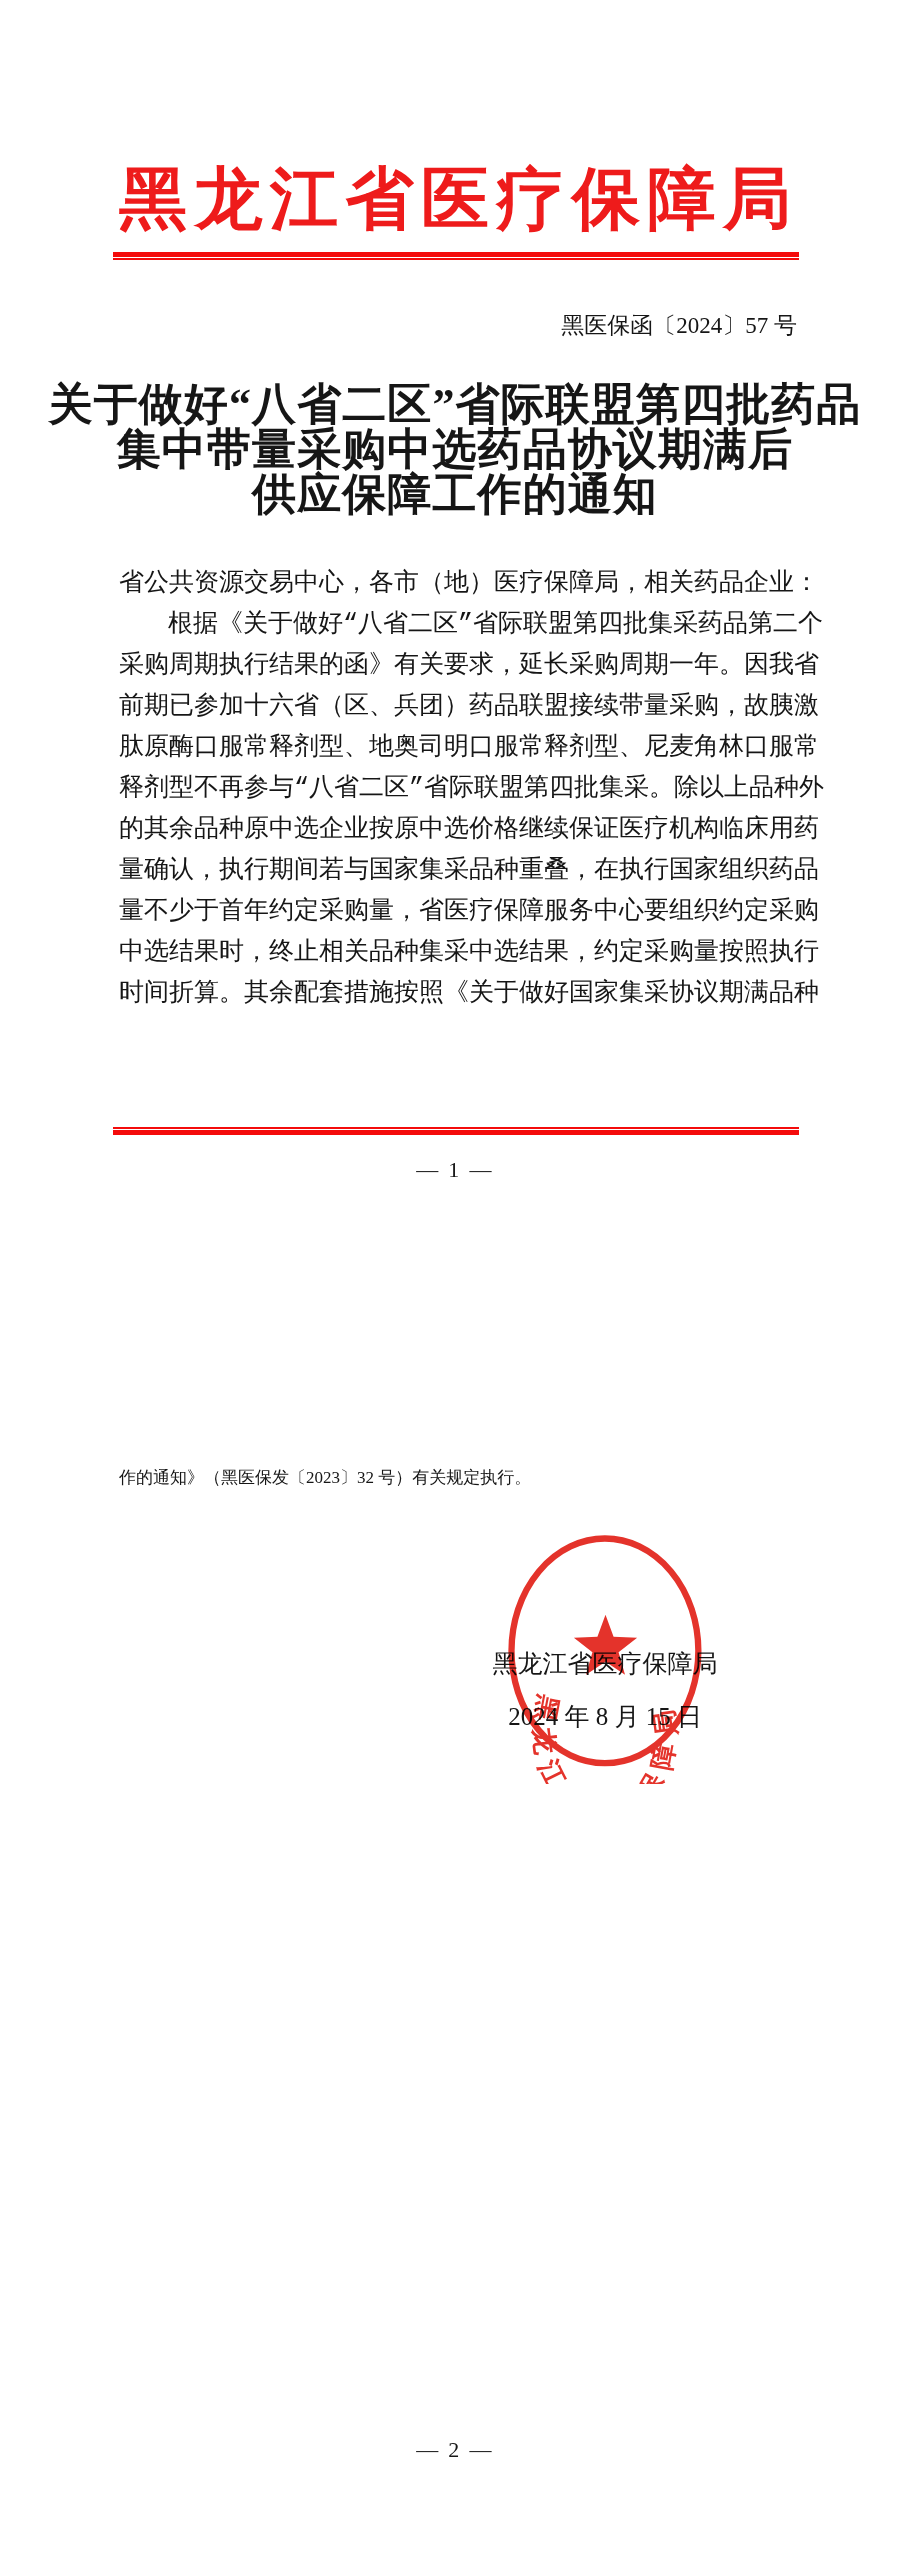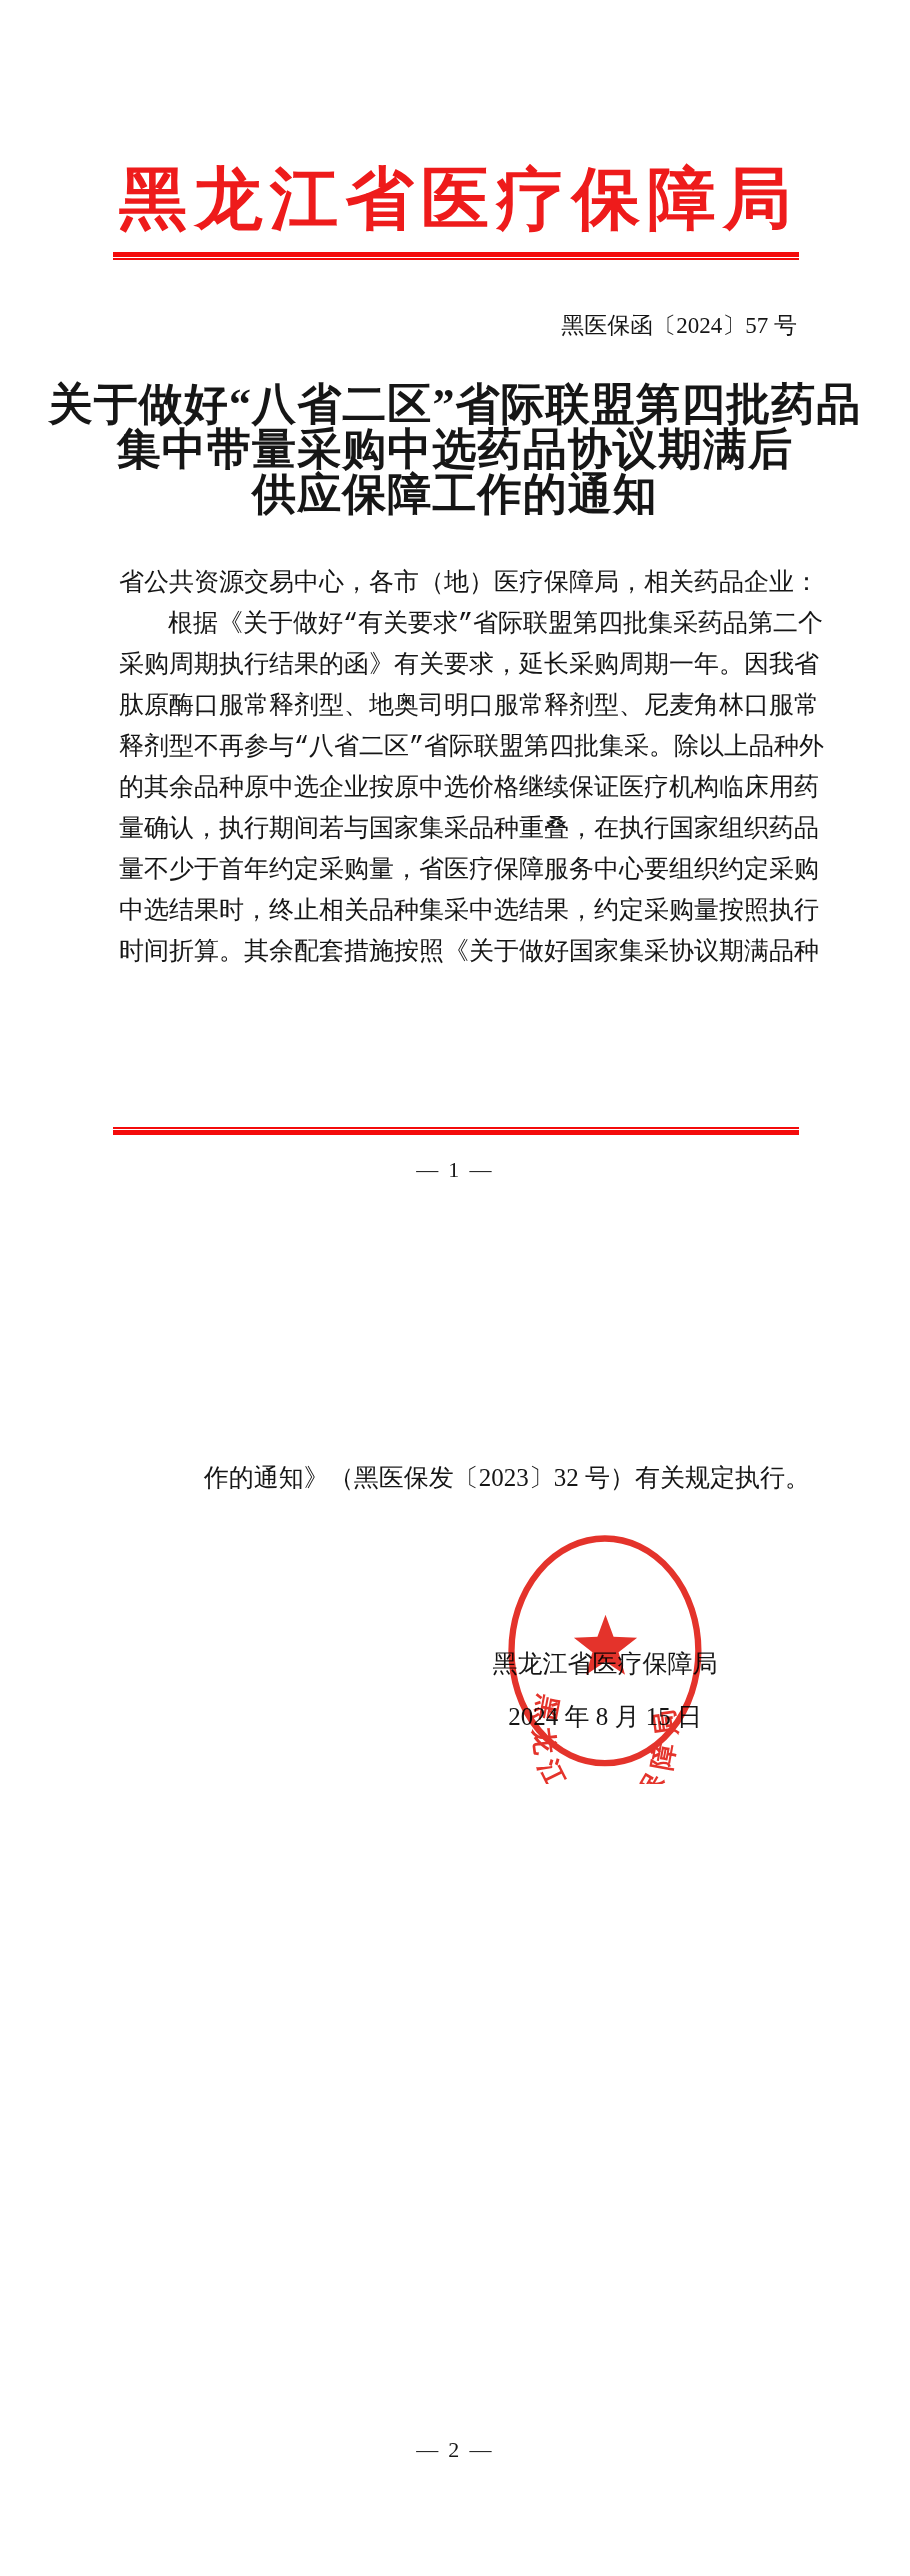--- a/index.html
+++ b/index.html
@@ -38,21 +38,21 @@
   .line.indent{text-indent:49px;}
   .pageno{
     position:absolute;left:0;width:100%;text-align:center;
     font-size:22px;line-height:25px;letter-spacing:2.3px;
   }
   .pn1{top:1157px;}
   .pn2{top:2437px;}
   
   .p2line{
     position:absolute;left:119px;top:1461px;width:691px;
-    font-size:25px;line-height:34px;text-align:right;
+    font-size:17px;line-height:34px;text-align:left;
   }
   .sig{
     position:absolute;left:489px;top:1648px;width:232px;text-align:center;
     font-size:25px;line-height:32px;white-space:nowrap;
   }
   .date{
     position:absolute;left:489px;top:1701px;width:232px;text-align:center;
     font-size:25px;line-height:32px;white-space:nowrap;
   }
   .seal{
@@ -79,22 +79,23 @@
   <div class="docno">黑医保函〔2024〕57 号</div>
 
   <div class="title">
     <div>关于做好“八省二区”省际联盟第四批药品</div>
     <div>集中带量采购中选药品协议期满后</div>
     <div>供应保障工作的通知</div>
   </div>
 
   <div class="body1">
     <div class="line salutation">省公共资源交易中心，各市（地）医疗保障局，相关药品企业：</div>
-    <div class="line indent">根据《关于做好“有关要求”省际联盟第四批集采药品第二个</div>
+    <div class="line indent">根据《关于做好“八省二区”省际联盟第四批集采药品第二个</div>
     <div class="line">采购周期执行结果的函》有关要求，延长采购周期一年。因我省</div>
+    <div class="line">前期已参加十六省（区、兵团）药品联盟接续带量采购，故胰激</div>
     <div class="line">肽原酶口服常释剂型、地奥司明口服常释剂型、尼麦角林口服常</div>
     <div class="line">释剂型不再参与“八省二区”省际联盟第四批集采。除以上品种外</div>
     <div class="line">的其余品种原中选企业按原中选价格继续保证医疗机构临床用药</div>
     <div class="line">量确认，执行期间若与国家集采品种重叠，在执行国家组织药品</div>
     <div class="line">量不少于首年约定采购量，省医疗保障服务中心要组织约定采购</div>
     <div class="line">中选结果时，终止相关品种集采中选结果，约定采购量按照执行</div>
     <div class="line">时间折算。其余配套措施按照《关于做好国家集采协议期满品种</div>
   </div>
 
   <div class="rule rule-bot">

